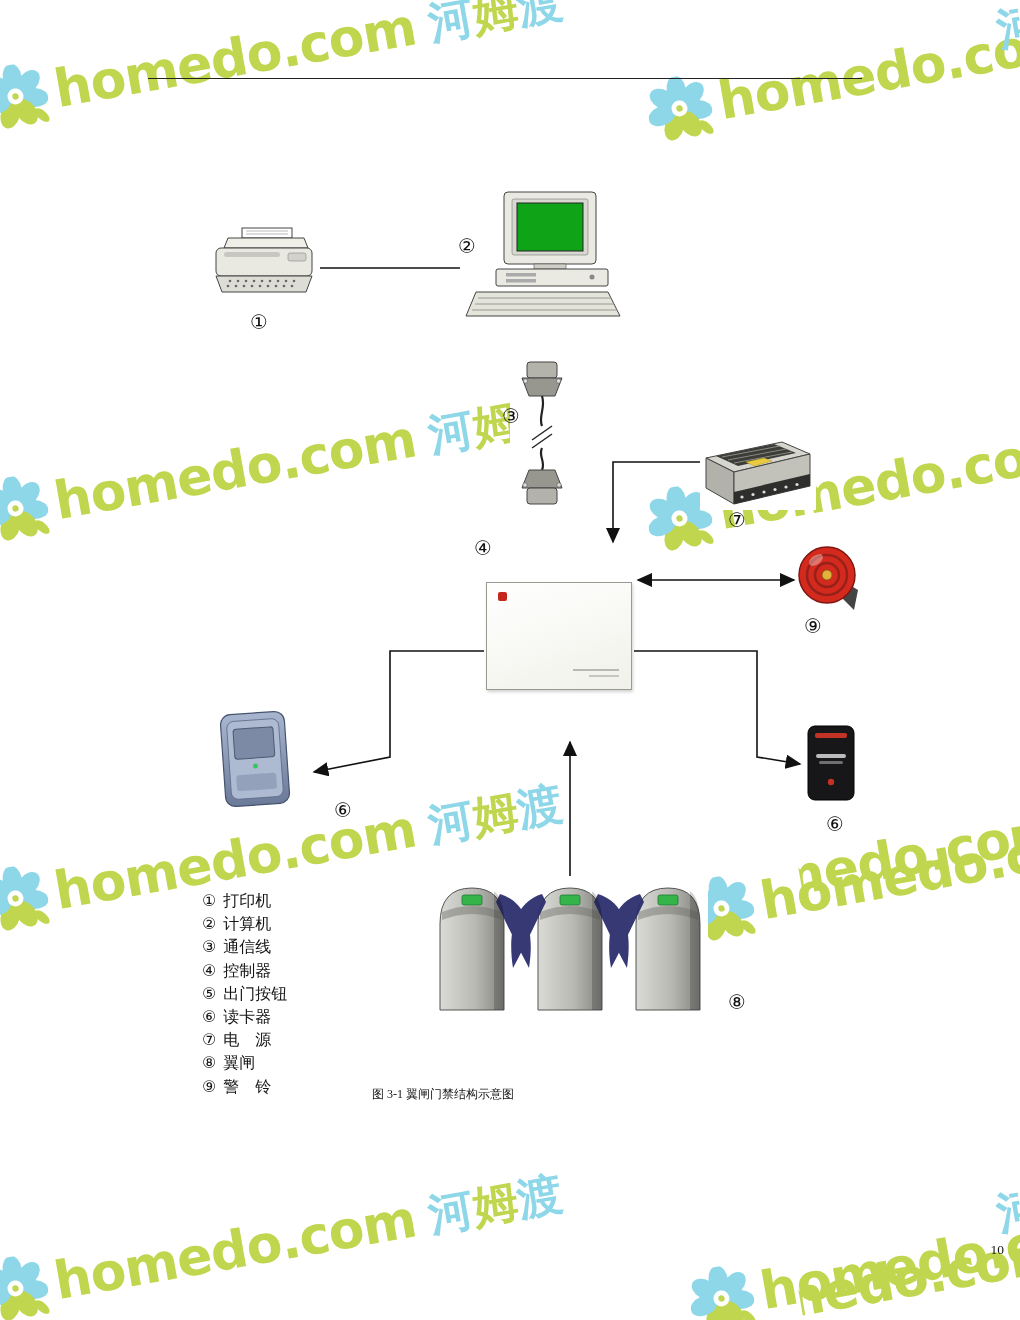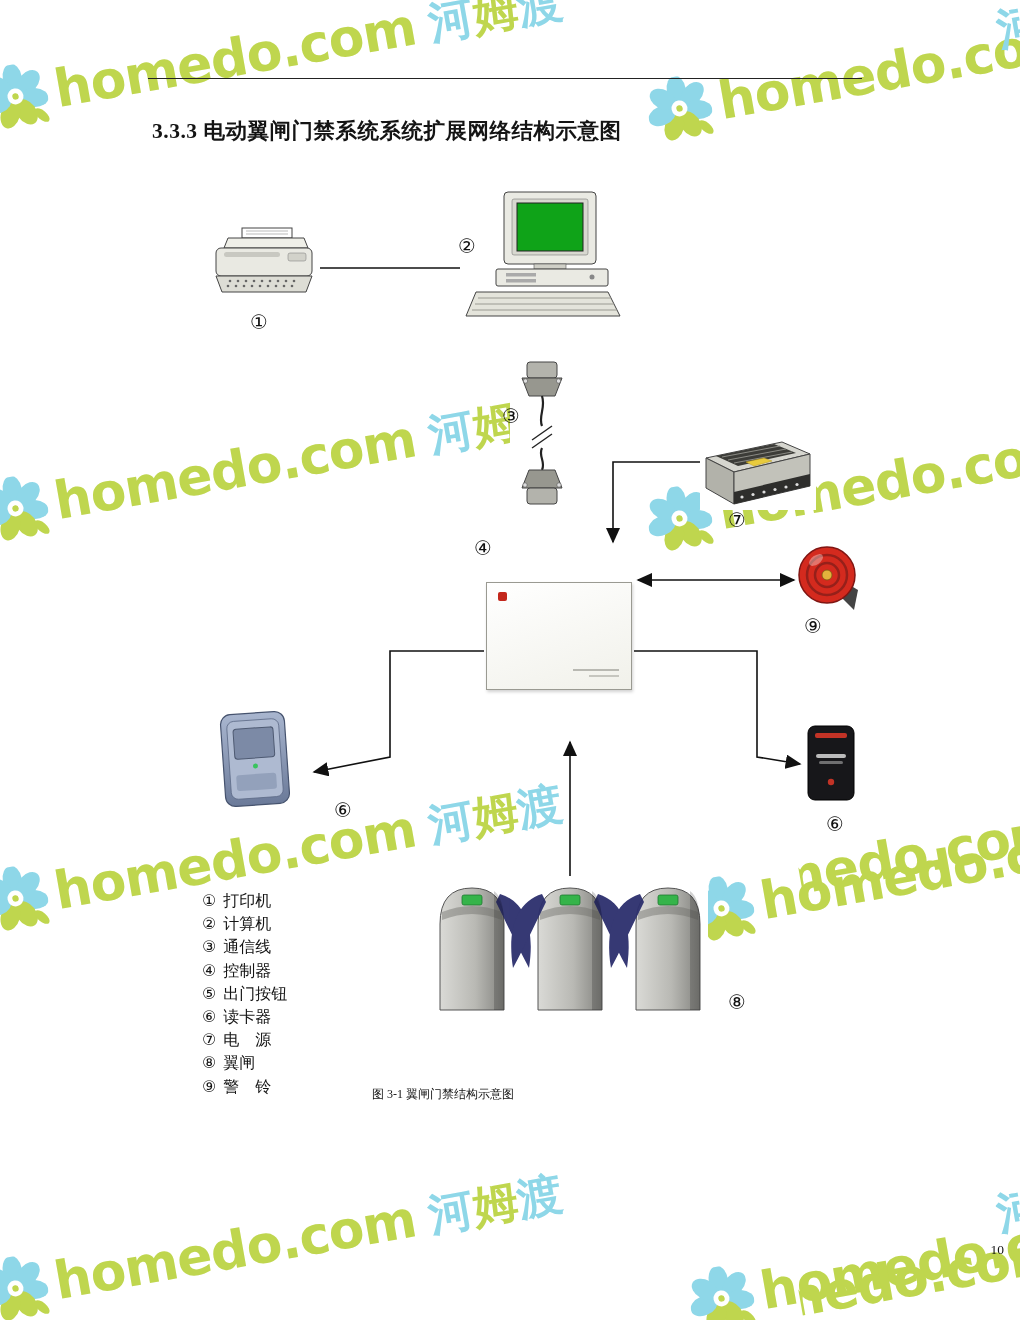--- a/index.html
+++ b/index.html
@@ -176,21 +176,20 @@
         <span class="wm-suffix">.com</span>
     </div>
 
     <span class="wm-edge" style="left:997px; top:2px">河</span>
     <span class="wm-edge" style="left:997px; top:1186px">河</span>
   </div>
 
   <div class="content">
 
     <div class="hdr-rule"></div>
-    <div class="sec-title">3.3.3 电动翼闸门禁系统系统扩展网络结构示意图</div>
 
     <div class="dev" style="left:208px; top:226px; width:112px; height:74px">
       <svg viewBox="0 0 112 74">
         <rect x="34" y="2" width="50" height="10" fill="#ffffff" stroke="#444"></rect>
         <line x1="38" y1="5" x2="80" y2="5" stroke="#bbb" stroke-width="1"></line>
         <line x1="38" y1="8" x2="80" y2="8" stroke="#bbb" stroke-width="1"></line>
         <path d="M20,12 h76 l4,10 h-84 z" fill="#efefe8" stroke="#444"></path>
         <rect x="8" y="22" width="96" height="28" rx="5" fill="#e9e9e2" stroke="#444"></rect>
         <rect x="16" y="26" width="56" height="5" rx="2.5" fill="#c8c8c1"></rect>
         <rect x="80" y="27" width="18" height="8" rx="2" fill="#d2d2ca" stroke="#777" stroke-width="0.5"></rect>

